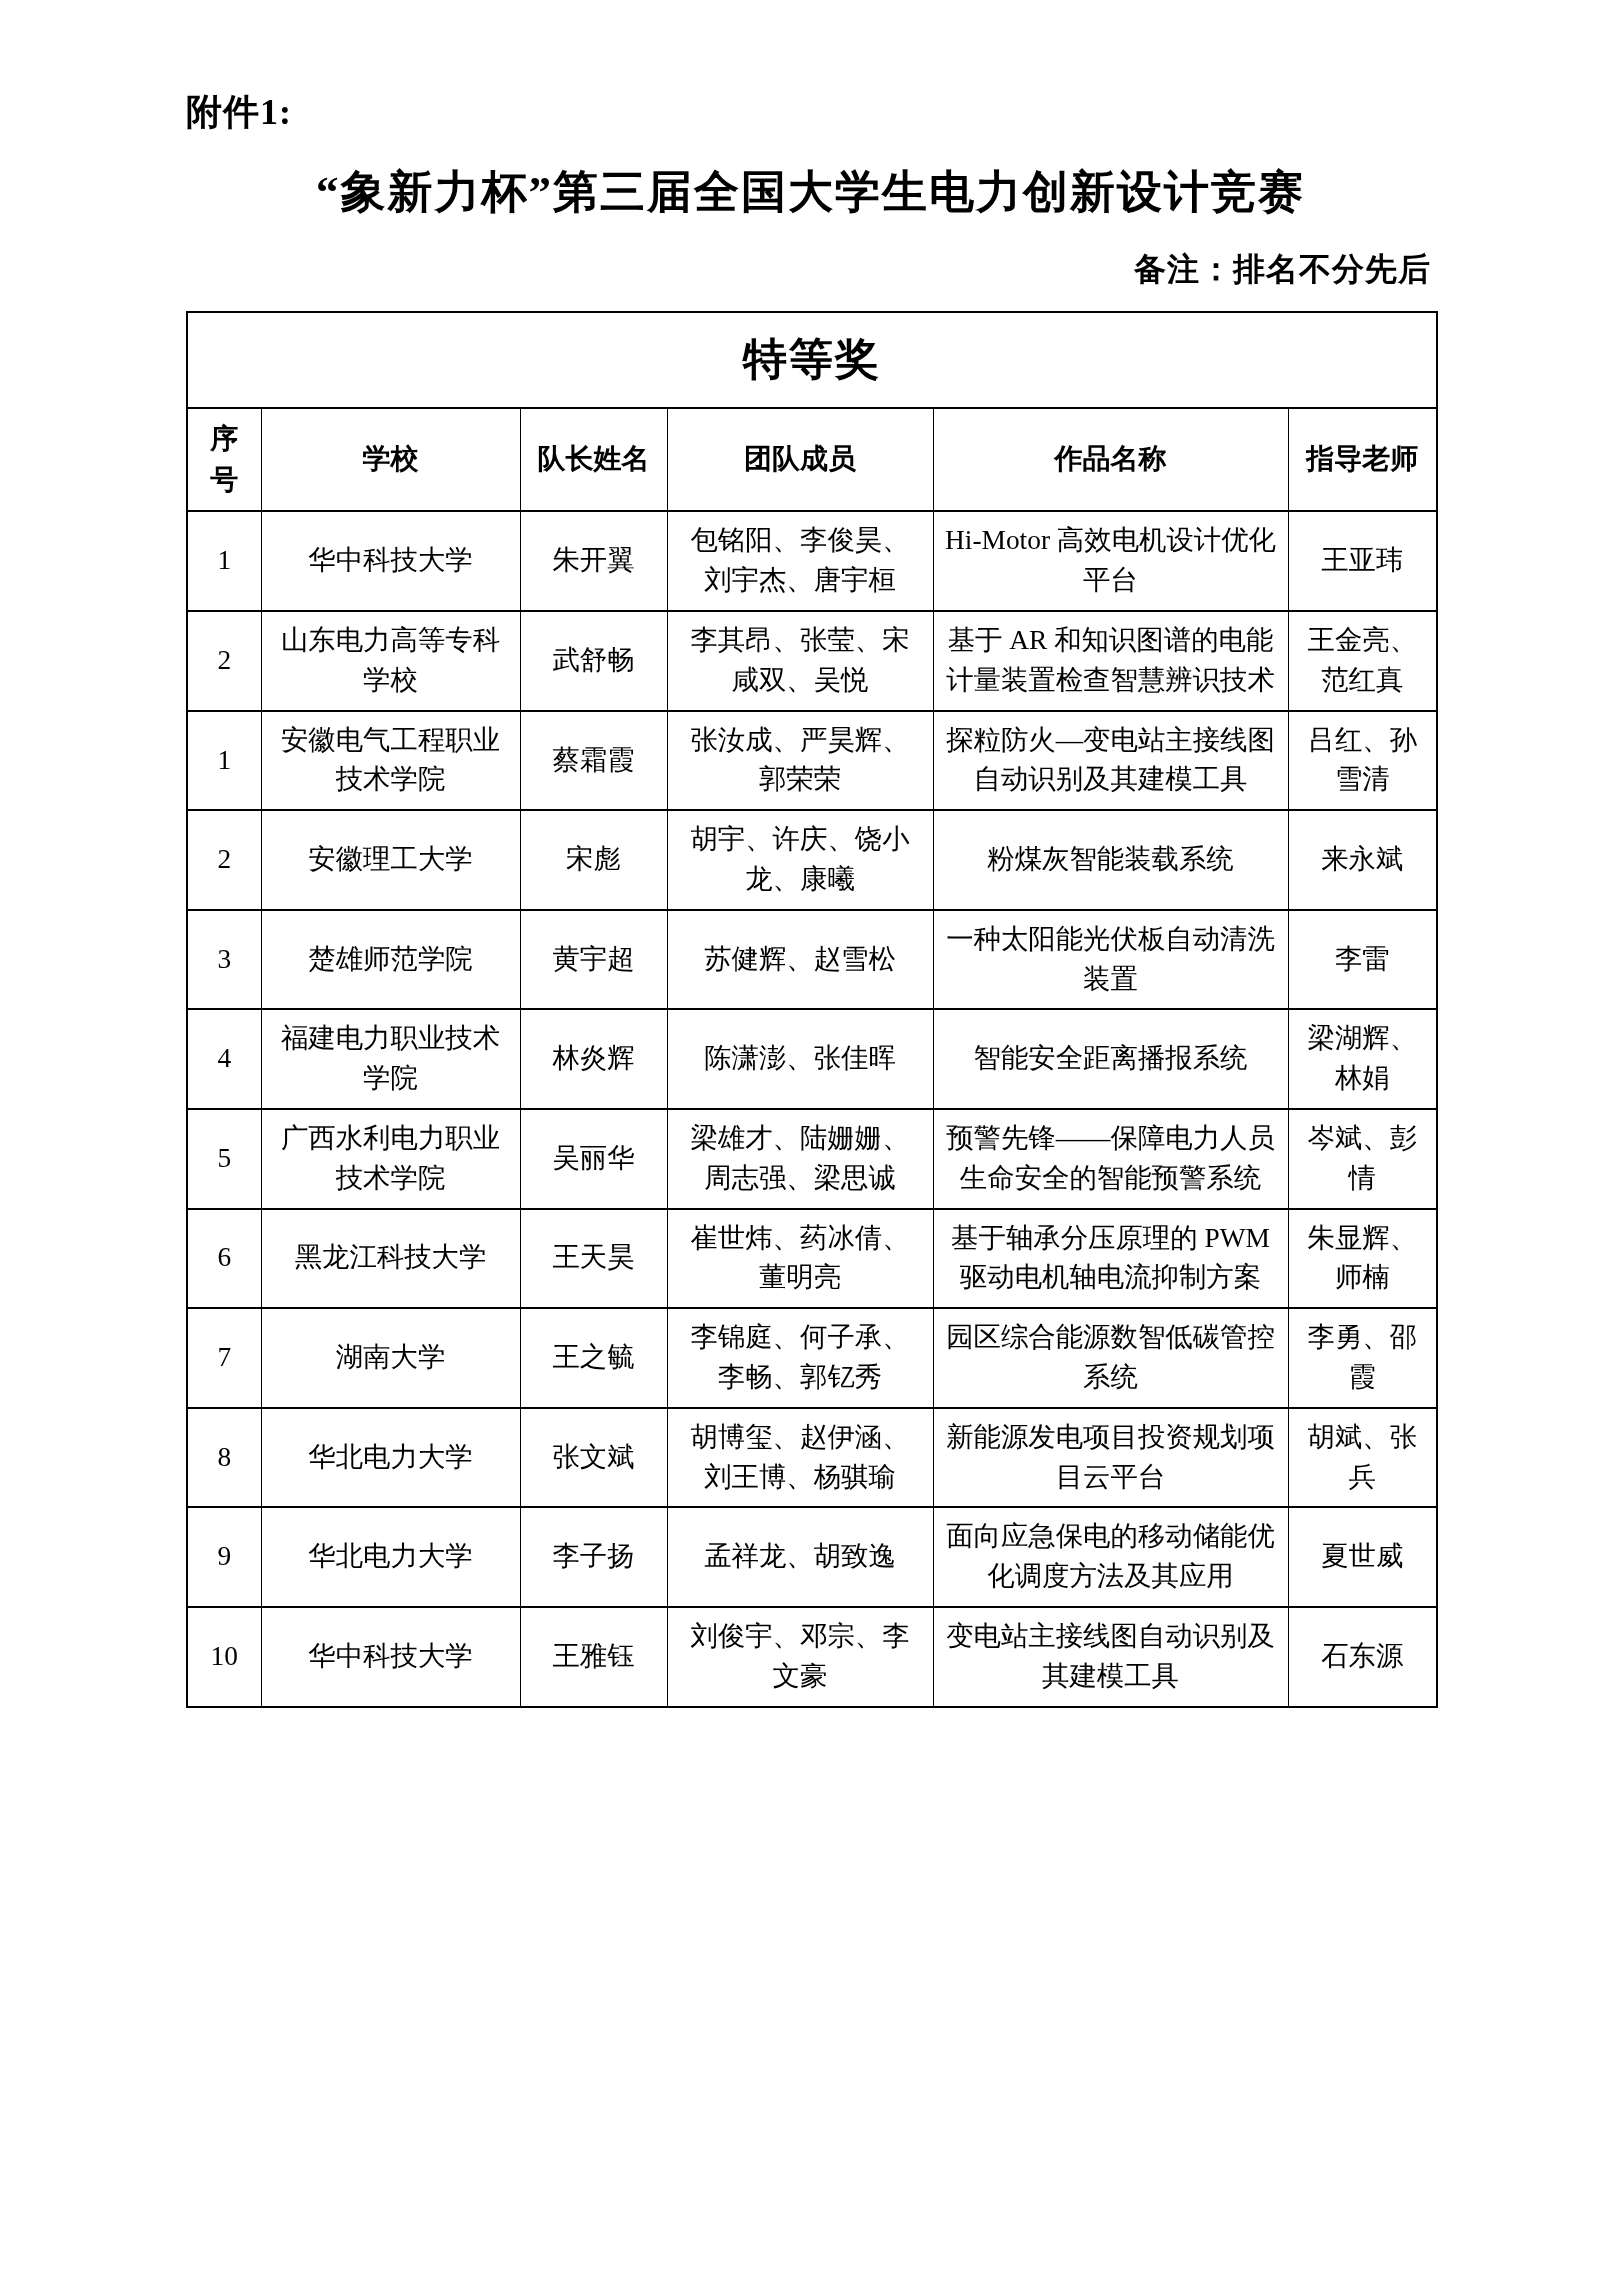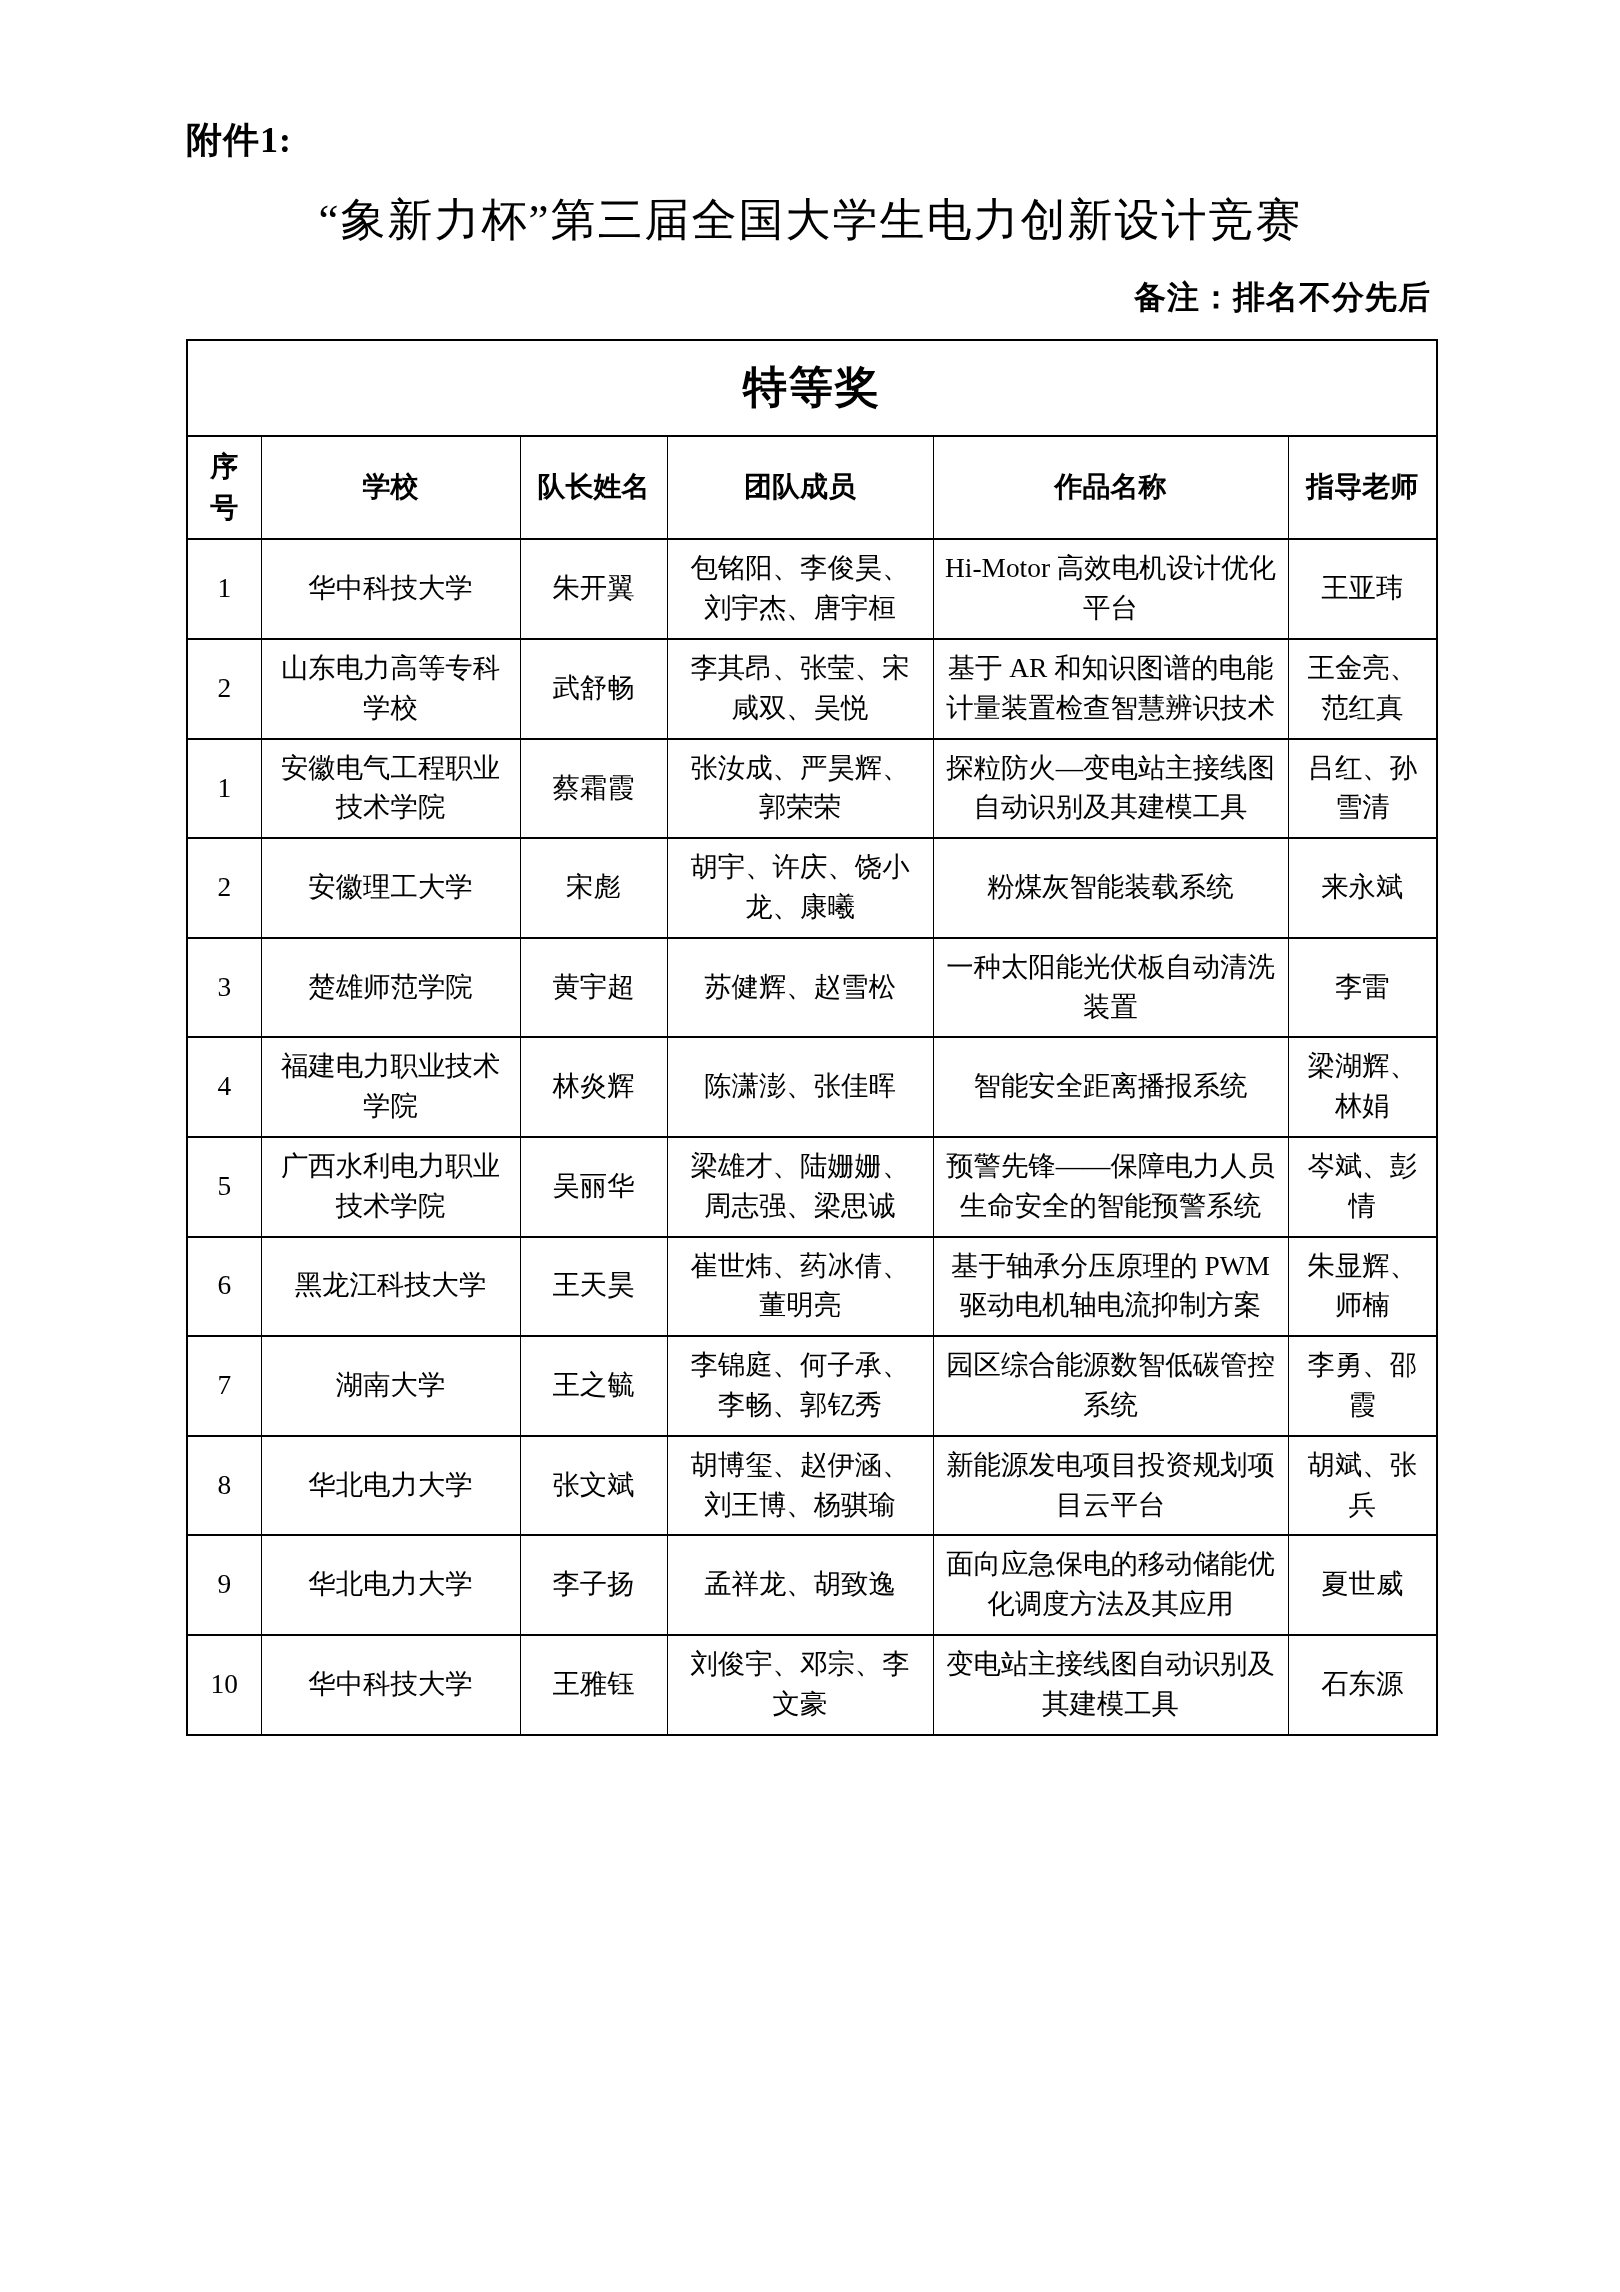--- a/index.html
+++ b/index.html
@@ -8,32 +8,32 @@
     width: 1620px;
     height: 2293px;
     background: #ffffff;
     font-family: "Liberation Serif", "DejaVu Serif", serif;
     color: #000000;
     overflow: hidden;
   }
   .content {
     width: 1249px;
     margin-left: 186px;
-    padding-top: 116px;
+    padding-top: 88px;
   }
   .attachment {
     font-size: 36px;
     font-weight: 600;
     letter-spacing: 1px;
     margin-bottom: 13.7px;
   }
   .title {
     text-align: center;
     font-size: 45px;
-    font-weight: normal;
+    font-weight: bold;
     line-height: 1.85;
     letter-spacing: 2px;
   }
   .note {
     text-align: right;
     font-size: 32px;
     font-weight: bold;
     margin-top: 13.7px;
     margin-bottom: 19.6px;
     padding-right: 3.9px;

